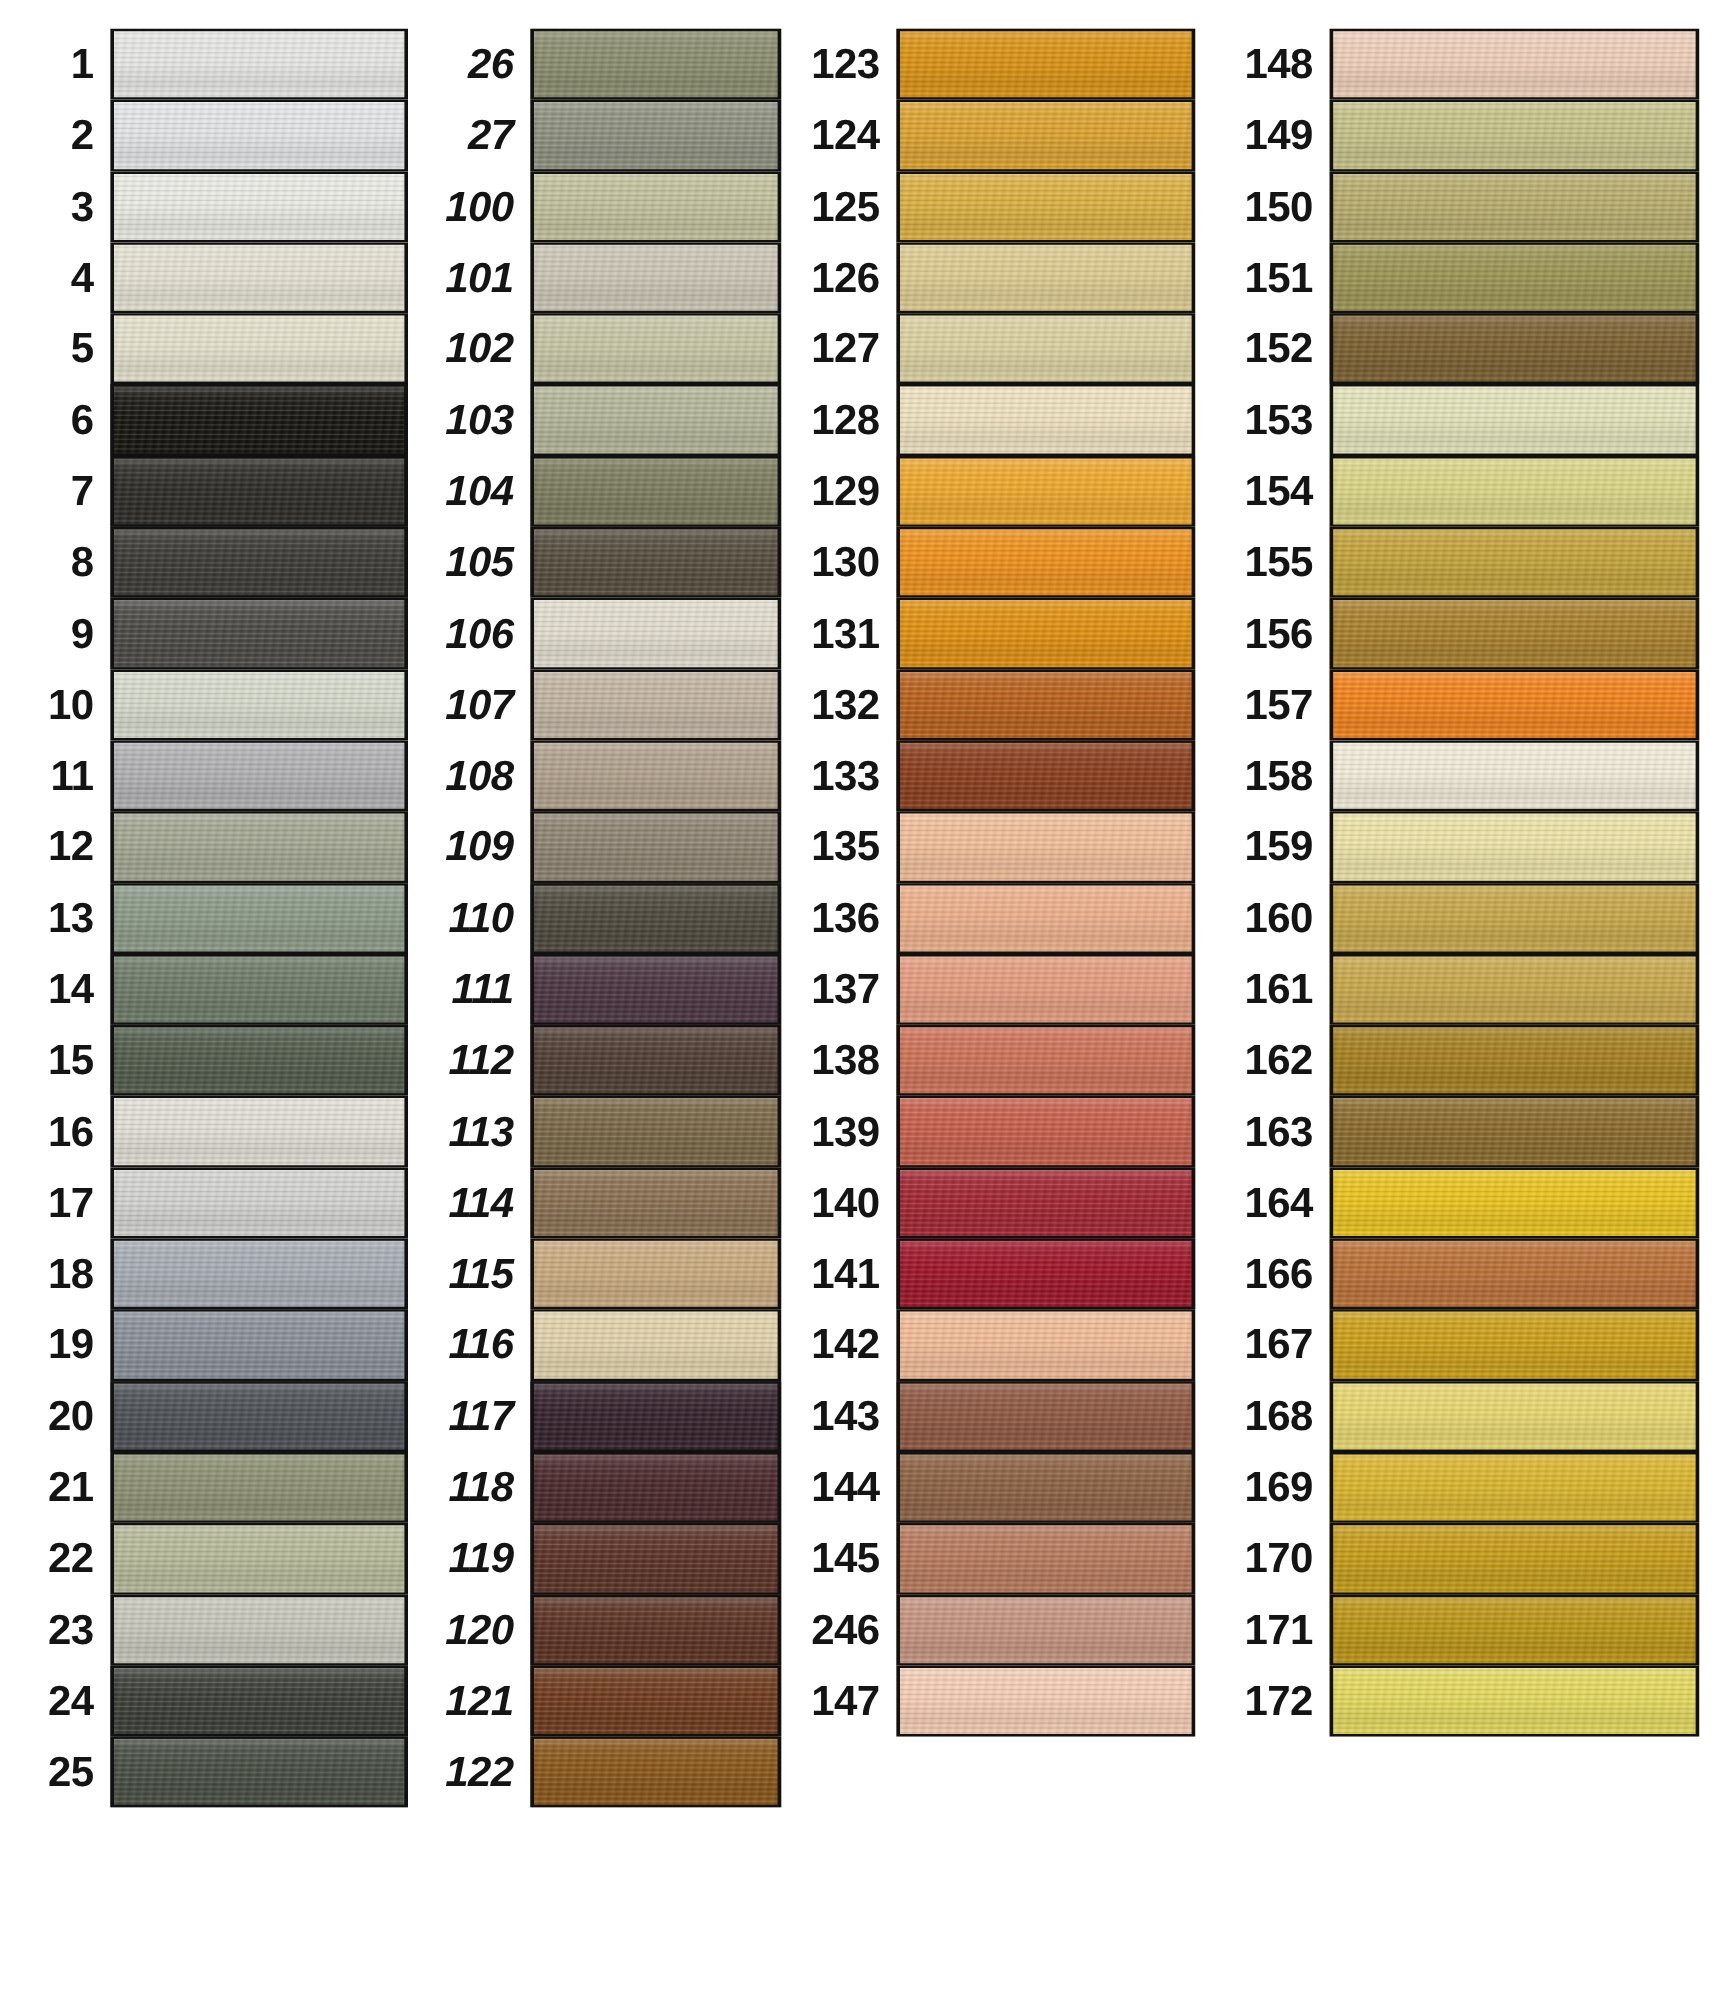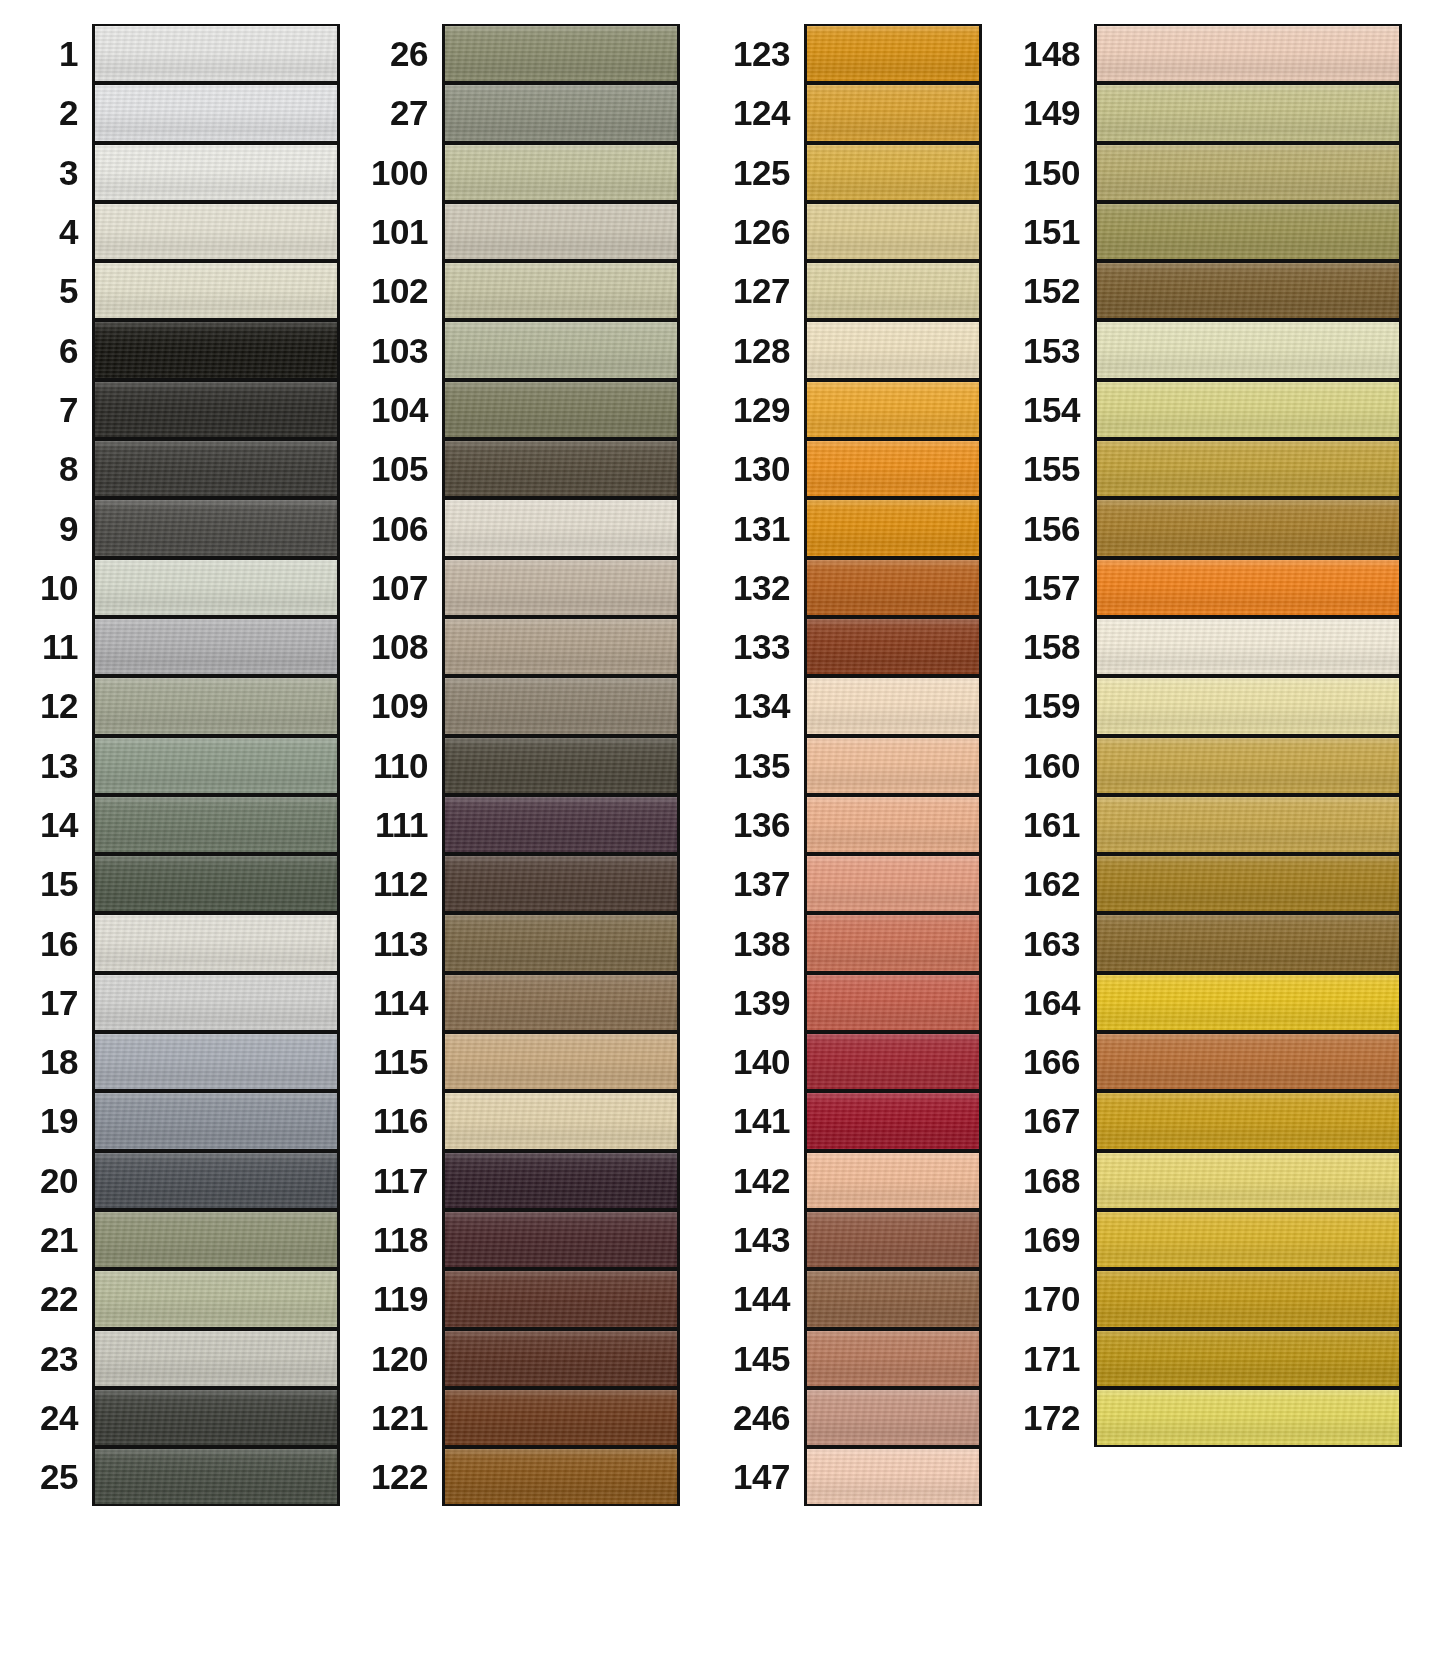--- a/index.html
+++ b/index.html
@@ -24,22 +24,22 @@
     align-items: flex-start;
     box-sizing: border-box;
     padding: 24px 0 0 0;
   }
   .column {
     display: flex;
     flex-direction: column;
     box-sizing: border-box;
   }
   .col-0 { width: 340px; padding-left: 0px; }
-  .col-1 { width: 340px; padding-left: 10px; }
-  .col-2 { width: 302px; padding-left: 32px; }
+  .col-1 { width: 311px; padding-left: 10px; font-style: italic; }
+  .col-2 { width: 345px; padding-left: 4px; }
   .col-3 { width: 420px; }
 
   .swatch-row {
     display: flex;
     flex-direction: row;
     align-items: center;
     height: 59.3px;
     box-sizing: border-box;
   }
   .row-label {
@@ -535,27 +535,20 @@
         </div>
       </div>
       <div class="swatch-row">
         <div class="row-label">133</div>
         <div class="swatch" style="background-color: rgb(138, 60, 27);">
           <div class="fiber"></div>
           <div class="sheen"></div>
         </div>
       </div>
       <div class="swatch-row">
-        <div class="row-label">134</div>
-        <div class="swatch" style="background-color: rgb(247, 223, 194);">
-          <div class="fiber"></div>
-          <div class="sheen"></div>
-        </div>
-      </div>
-      <div class="swatch-row">
         <div class="row-label">135</div>
         <div class="swatch" style="background-color: rgb(242, 191, 154);">
           <div class="fiber"></div>
           <div class="sheen"></div>
         </div>
       </div>
       <div class="swatch-row">
         <div class="row-label">136</div>
         <div class="swatch" style="background-color: rgb(239, 177, 140);">
           <div class="fiber"></div>

